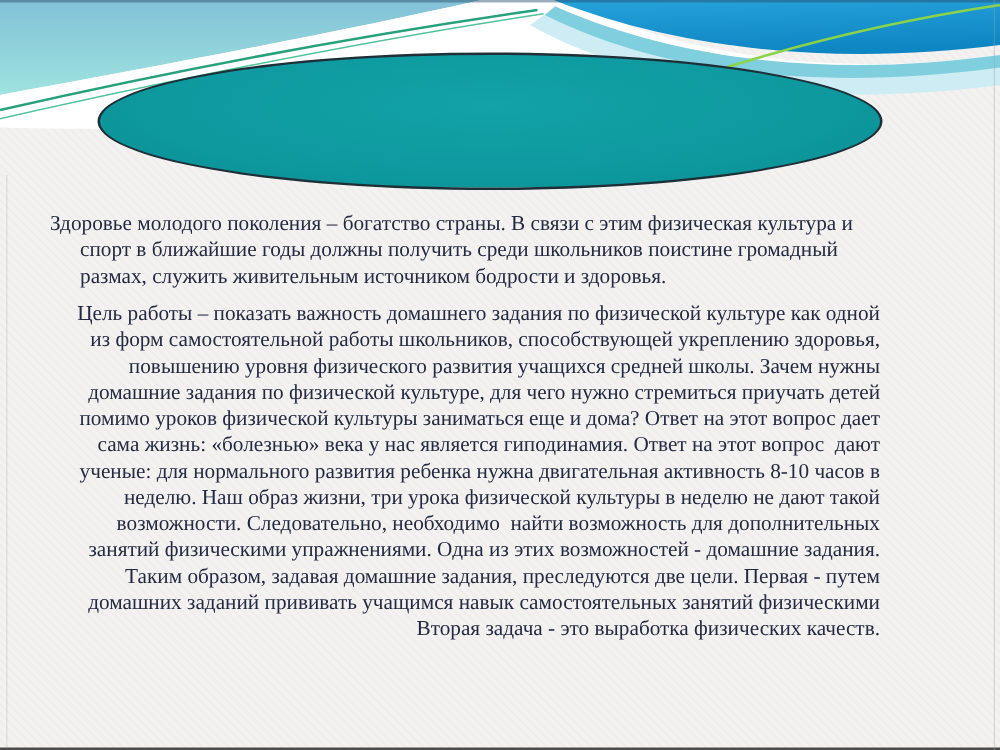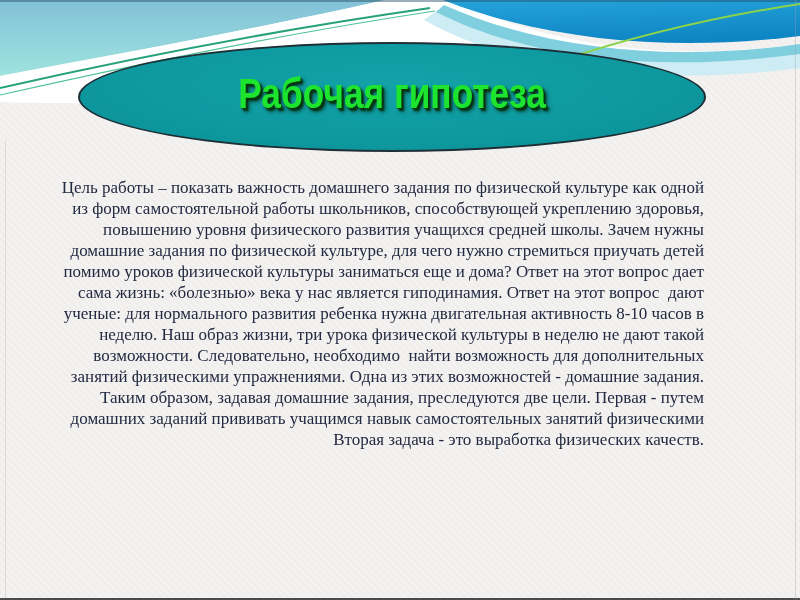--- a/index.html
+++ b/index.html
@@ -72,25 +72,23 @@
     <path d="M438,10 C540,58 670,70 800,52 L800,68 C660,86 520,74 424,20 Z" fill="#cdecf4"></path>
     <path d="M444,5 C545,50 670,62 800,44 L800,54 C665,72 535,62 436,12 Z" fill="#7fcfdf"></path>
     <path d="M443,0 L800,0 L800,36 C690,50 560,46 443,0 Z" fill="url(#gradRight)"></path>
     <path d="M800,4 C720,16 640,34 556,62" stroke="#8bd44a" stroke-width="2" fill="none"></path>
     <path d="M0,88 C150,54 290,28 430,8" stroke="#27a17c" stroke-width="2" fill="none"></path>
     <path d="M0,95 C155,60 295,32 435,11" stroke="#4fc39a" stroke-width="1.2" fill="none"></path>
   </svg>
 
   <div class="title-ellipse"></div>
 
-  <div class="title-wrap">
-    <span class="slide-title">Рабочая гипотеза</span>
-  </div>
 
   <div class="body-text">
+    <p class="paragraph-1">Здоровье молодого поколения – богатство страны. В связи с этим физическая культура и спорт в ближайшие годы должны получить среди школьников поистине громадный размах, служить живительным источником бодрости и здоровья.</p>
     <p class="paragraph-2">Цель работы – показать важность домашнего задания по физической культуре как одной из форм самостоятельной работы школьников, способствующей укреплению здоровья, повышению уровня физического развития учащихся средней школы. Зачем нужны домашние задания по физической культуре, для чего нужно стремиться приучать детей помимо уроков физической культуры заниматься еще и дома? Ответ на этот вопрос дает сама жизнь: «болезнью» века у нас является гиподинамия. Ответ на этот вопрос  дают ученые: для нормального развития ребенка нужна двигательная активность 8-10 часов в неделю. Наш образ жизни, три урока физической культуры в неделю не дают такой возможности. Следовательно, необходимо  найти возможность для дополнительных занятий физическими упражнениями. Одна из этих возможностей - домашние задания. Таким образом, задавая домашние задания, преследуются две цели. Первая - путем домашних заданий прививать учащимся навык самостоятельных занятий физическими Вторая задача - это выработка физических качеств.</p>
   </div>
 
   <div class="edge-top"></div>
   <div class="edge-bottom"></div>
   <div class="edge-right"></div>
   <div class="edge-left"></div>
 
 </div>
 

